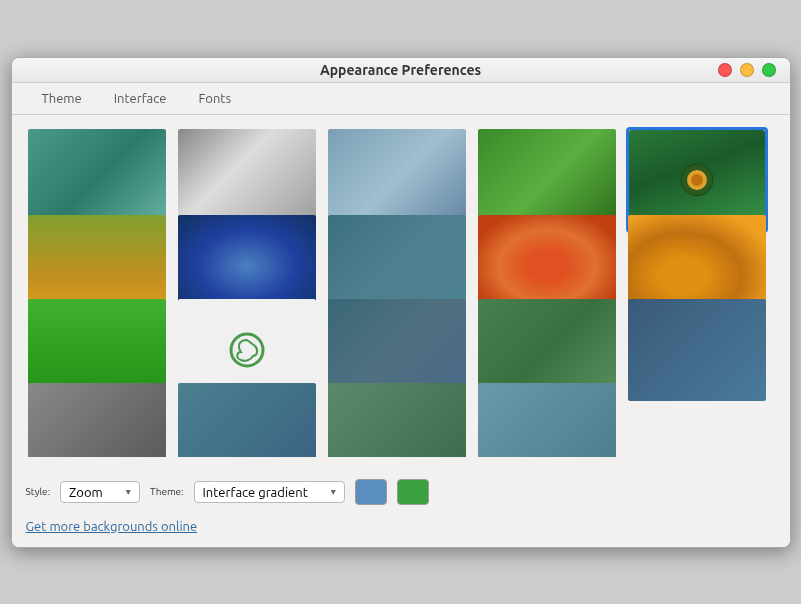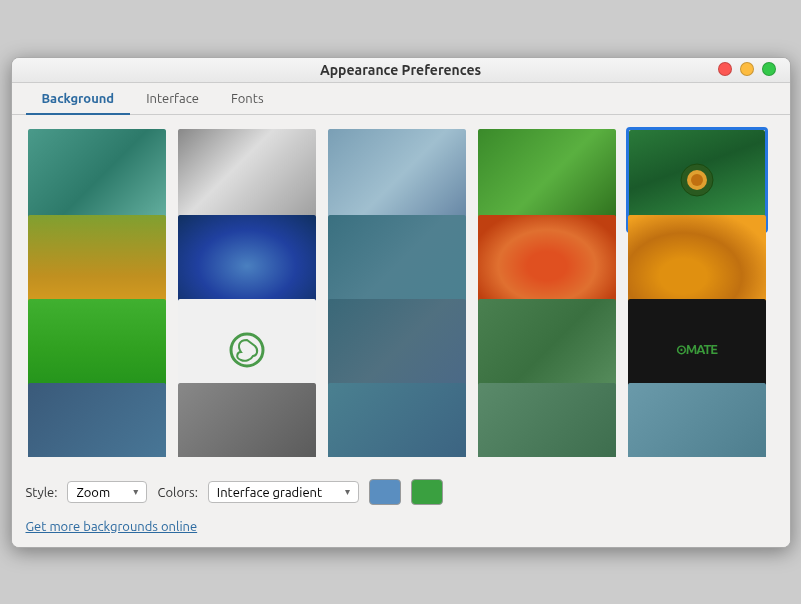--- a/index.html
+++ b/index.html
@@ -18,20 +18,21 @@
       background: #f2f1f0;
       border-radius: 8px;
       box-shadow: 0 4px 20px rgba(0,0,0,0.4);
       overflow: hidden;
       border: 1px solid #aaa;
     }
     .titlebar {
       background: linear-gradient(to bottom, #f5f5f5, #e8e8e8);
       padding: 4px 14px;
       display: flex;
+      align-items: center;
       justify-content: center;
       border-bottom: 1px solid #ccc;
       position: relative;
     }
     .titlebar-title {
       font-size: 14px;
       font-weight: 600;
       color: #333;
     }
     .window-controls {
@@ -136,21 +137,21 @@
     .wp-partial5 { background: linear-gradient(135deg, #6a9aaa 0%, #4a7a8a 100%); }
 
     .bottom-bar {
       display: flex;
       align-items: center;
       padding: 10px 14px 6px;
       gap: 10px;
       background: #f2f1f0;
     }
     .label {
-      font-size: 13px;
+      font-size: 10px;
       color: #333;
     }
     .dropdown {
       display: flex;
       align-items: center;
       background: white;
       border: 1px solid #bbb;
       border-radius: 4px;
       padding: 3px 8px;
       font-size: 13px;
@@ -204,21 +205,21 @@
   <div class="titlebar">
     <span class="titlebar-title">Appearance Preferences</span>
     <div class="window-controls">
       <div class="wc-btn wc-close"></div>
       <div class="wc-btn wc-min"></div>
       <div class="wc-btn wc-max"></div>
     </div>
   </div>
 
   <div class="tabs">
-    <div class="tab active">Background</div>
+    <div class="tab">Theme</div>
     <div class="tab">Interface</div>
     <div class="tab">Fonts</div>
   </div>
 
   <div class="content">
     <div class="wallpaper-grid-container">
       <div class="wallpaper-grid">
 
         <div class="thumb">
           <div class="thumb-inner wp-teal"></div>
@@ -268,25 +269,20 @@
               <path d="M20 10 C12 10, 10 16, 14 22 C10 22, 8 28, 14 30 C18 32, 24 30, 26 26 C30 26, 32 20, 28 16 Z" fill="none" stroke="#4a9a4a" stroke-width="2"></path>
             </svg>
           </div>
         </div>
         <div class="thumb">
           <div class="thumb-inner wp-teal3"></div>
         </div>
         <div class="thumb">
           <div class="thumb-inner wp-ladybug"></div>
         </div>
-        <div class="thumb">
-          <div class="thumb-inner" style="background:#151515; display:flex; align-items:center; justify-content:center;">
-            <span style="color:#3a9a3a; font-size:13px; font-weight:bold; letter-spacing:-1px;">⊙MATE</span>
-          </div>
-        </div>
 
         <div class="thumb">
           <div class="thumb-inner wp-partial1"></div>
         </div>
         <div class="thumb">
           <div class="thumb-inner wp-partial2"></div>
         </div>
         <div class="thumb">
           <div class="thumb-inner wp-partial3"></div>
         </div>
@@ -300,21 +296,21 @@
       </div>
     </div>
   </div>
 
   <div class="bottom-bar">
     <span class="label">Style:</span>
     <div class="dropdown">
       <span>Zoom</span>
       <span class="dropdown-arrow">▾</span>
     </div>
-    <span class="label">Colors:</span>
+    <span class="label">Theme:</span>
     <div class="dropdown">
       <span>Interface gradient</span>
       <span class="dropdown-arrow">▾</span>
     </div>
     <div class="color-swatch" style="background:#5a8ec0;"></div>
     <div class="color-swatch" style="background:#3aa040;"></div>
   </div>
 
   <div class="footer-bar">
     <a class="link">Get more backgrounds online</a>

